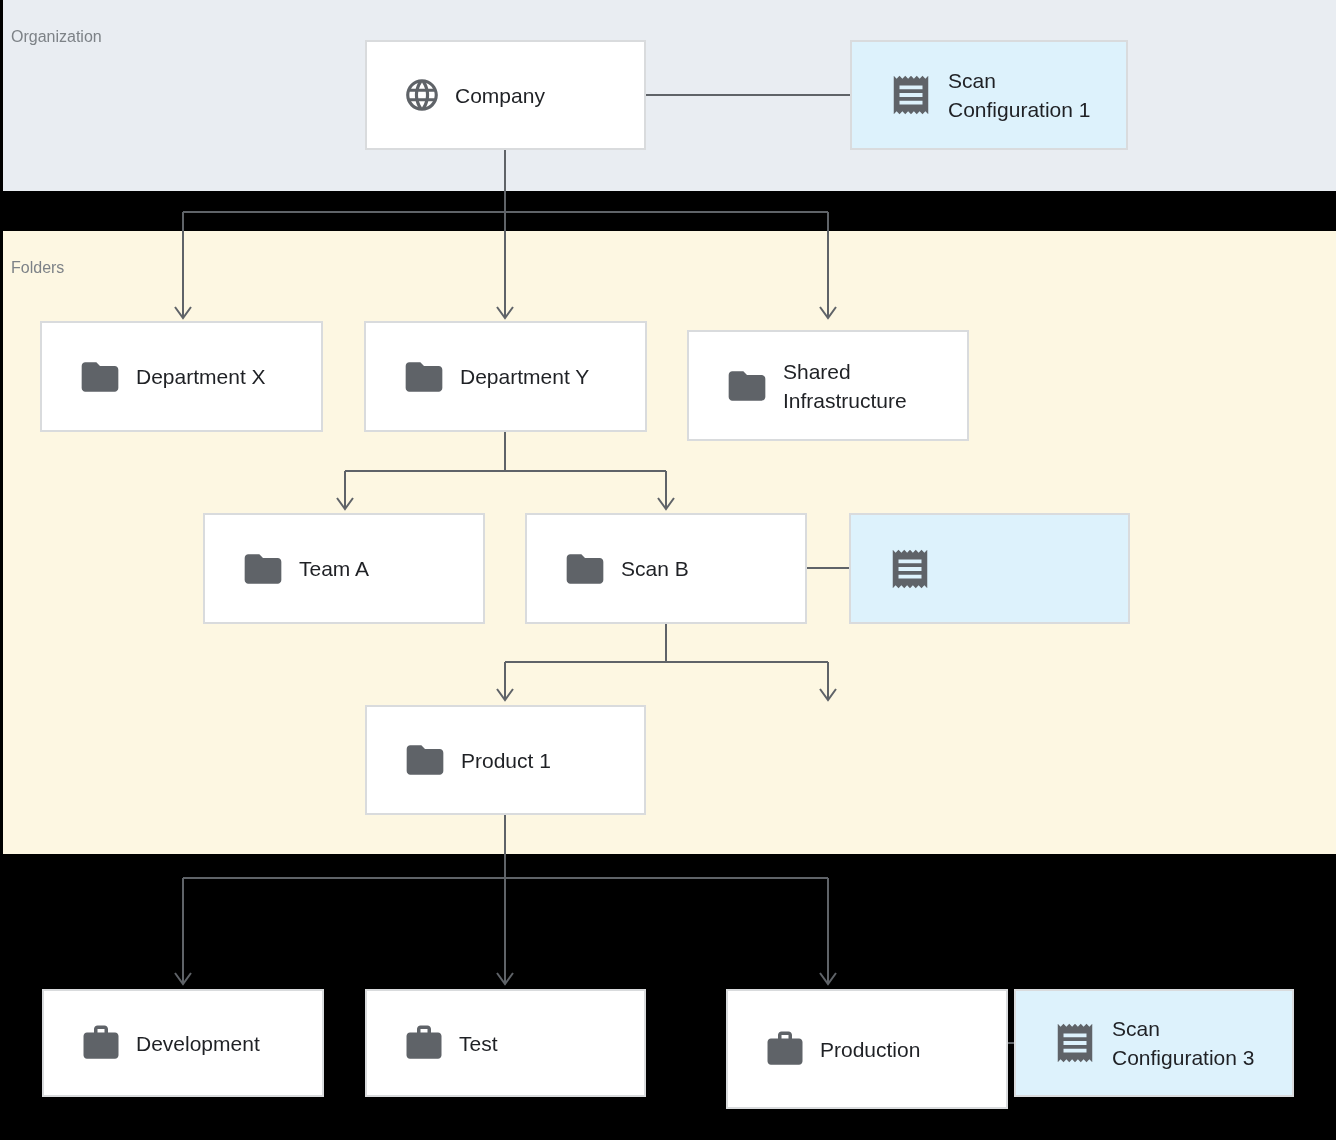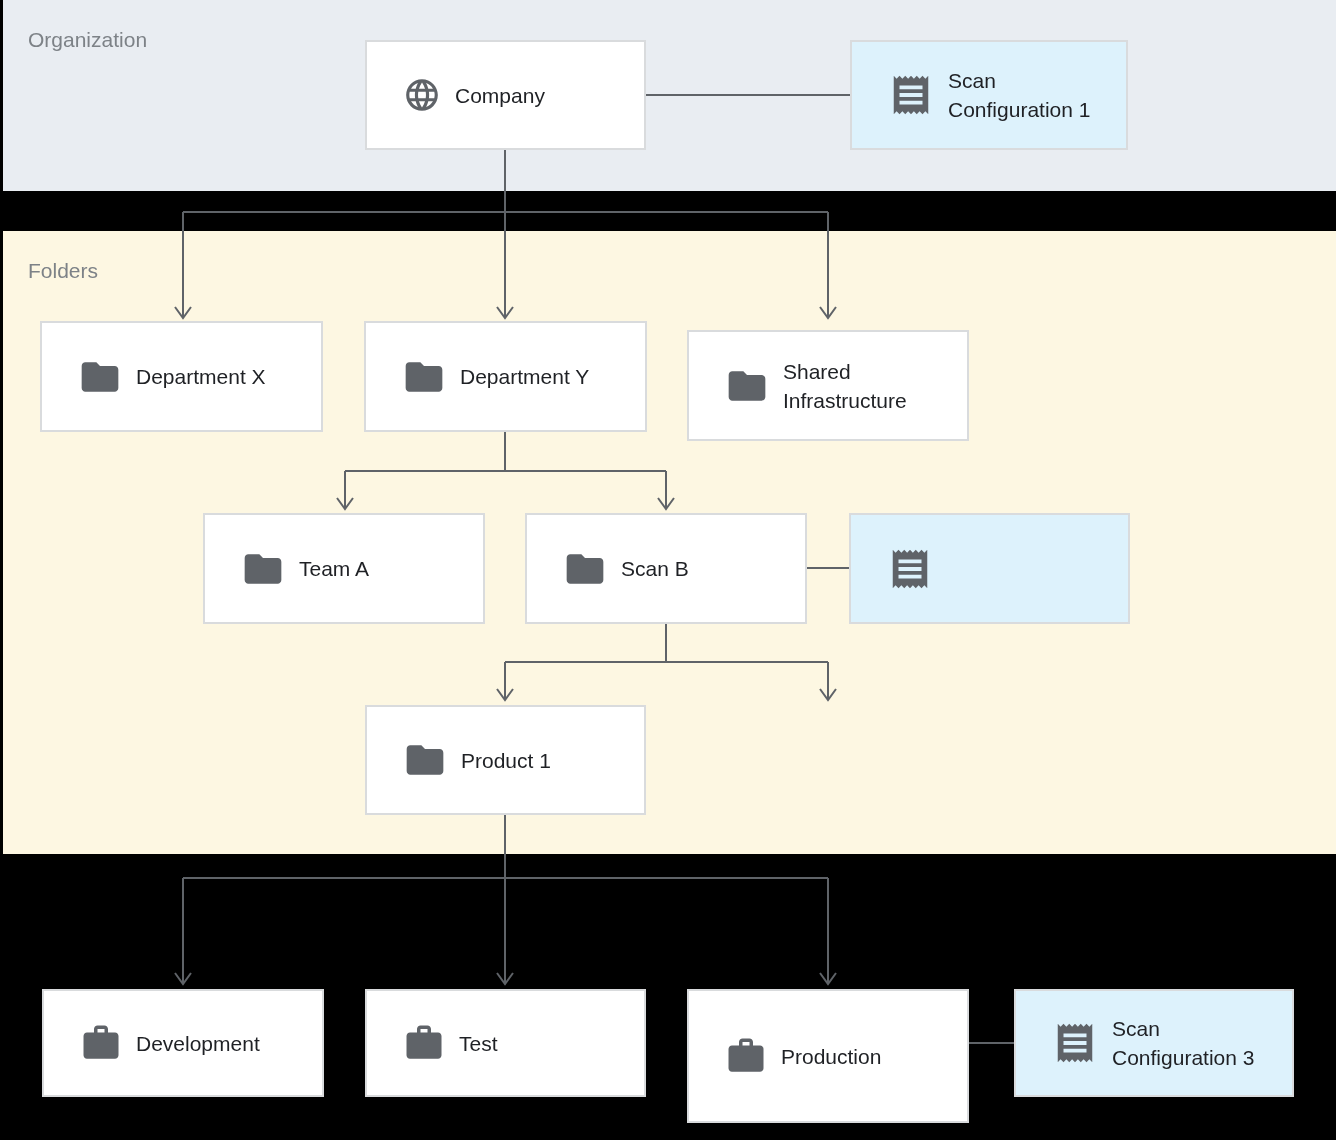--- a/index.html
+++ b/index.html
@@ -17,23 +17,23 @@
   .band {
     position: absolute;
     left: 3px;
     right: 0;
   }
   .band-organization { top: 0;     height: 191px; background: var(--band-organization, #e9edf2); }
   .band-folders      { top: 231px; height: 623px; background: var(--band-folders, #fdf7e2); }
   .band-projects     { top: 898px; height: 235px; background: var(--band-projects, #e3efe8); }
   .band-label {
     position: absolute;
-    left: 25px;
+    left: 8px;
     top: 28px;
-    font-size: 21px;
+    font-size: 16px;
     color: var(--section-label, #7d8287);
   }
   svg.connectors {
     position: absolute;
     left: 0; top: 0;
     pointer-events: none;
   }
   svg.connectors g {
     stroke: var(--connector, #5f6368);
     stroke-width: 2;
@@ -195,21 +195,21 @@
     <span class="label">Development</span>
   </div>
   <div class="node" style="left:365px; top:989px; width:281px; height:108px">
     <span class="icon">
         <svg width="42" height="42" viewBox="0 0 24 24">
           <use href="#i-work"></use>
         </svg>
       </span>
     <span class="label">Test</span>
   </div>
-  <div class="node" style="left:687px; top:989px; width:282px; height:134px">
+  <div class="node" style="left:726px; top:989px; width:282px; height:120px">
     <span class="icon">
         <svg width="42" height="42" viewBox="0 0 24 24">
           <use href="#i-work"></use>
         </svg>
       </span>
     <span class="label">Production</span>
   </div>
   <div class="node scan" style="left:1014px; top:989px; width:280px; height:108px">
     <span class="icon">
         <svg width="46" height="46" viewBox="0 0 24 24">

